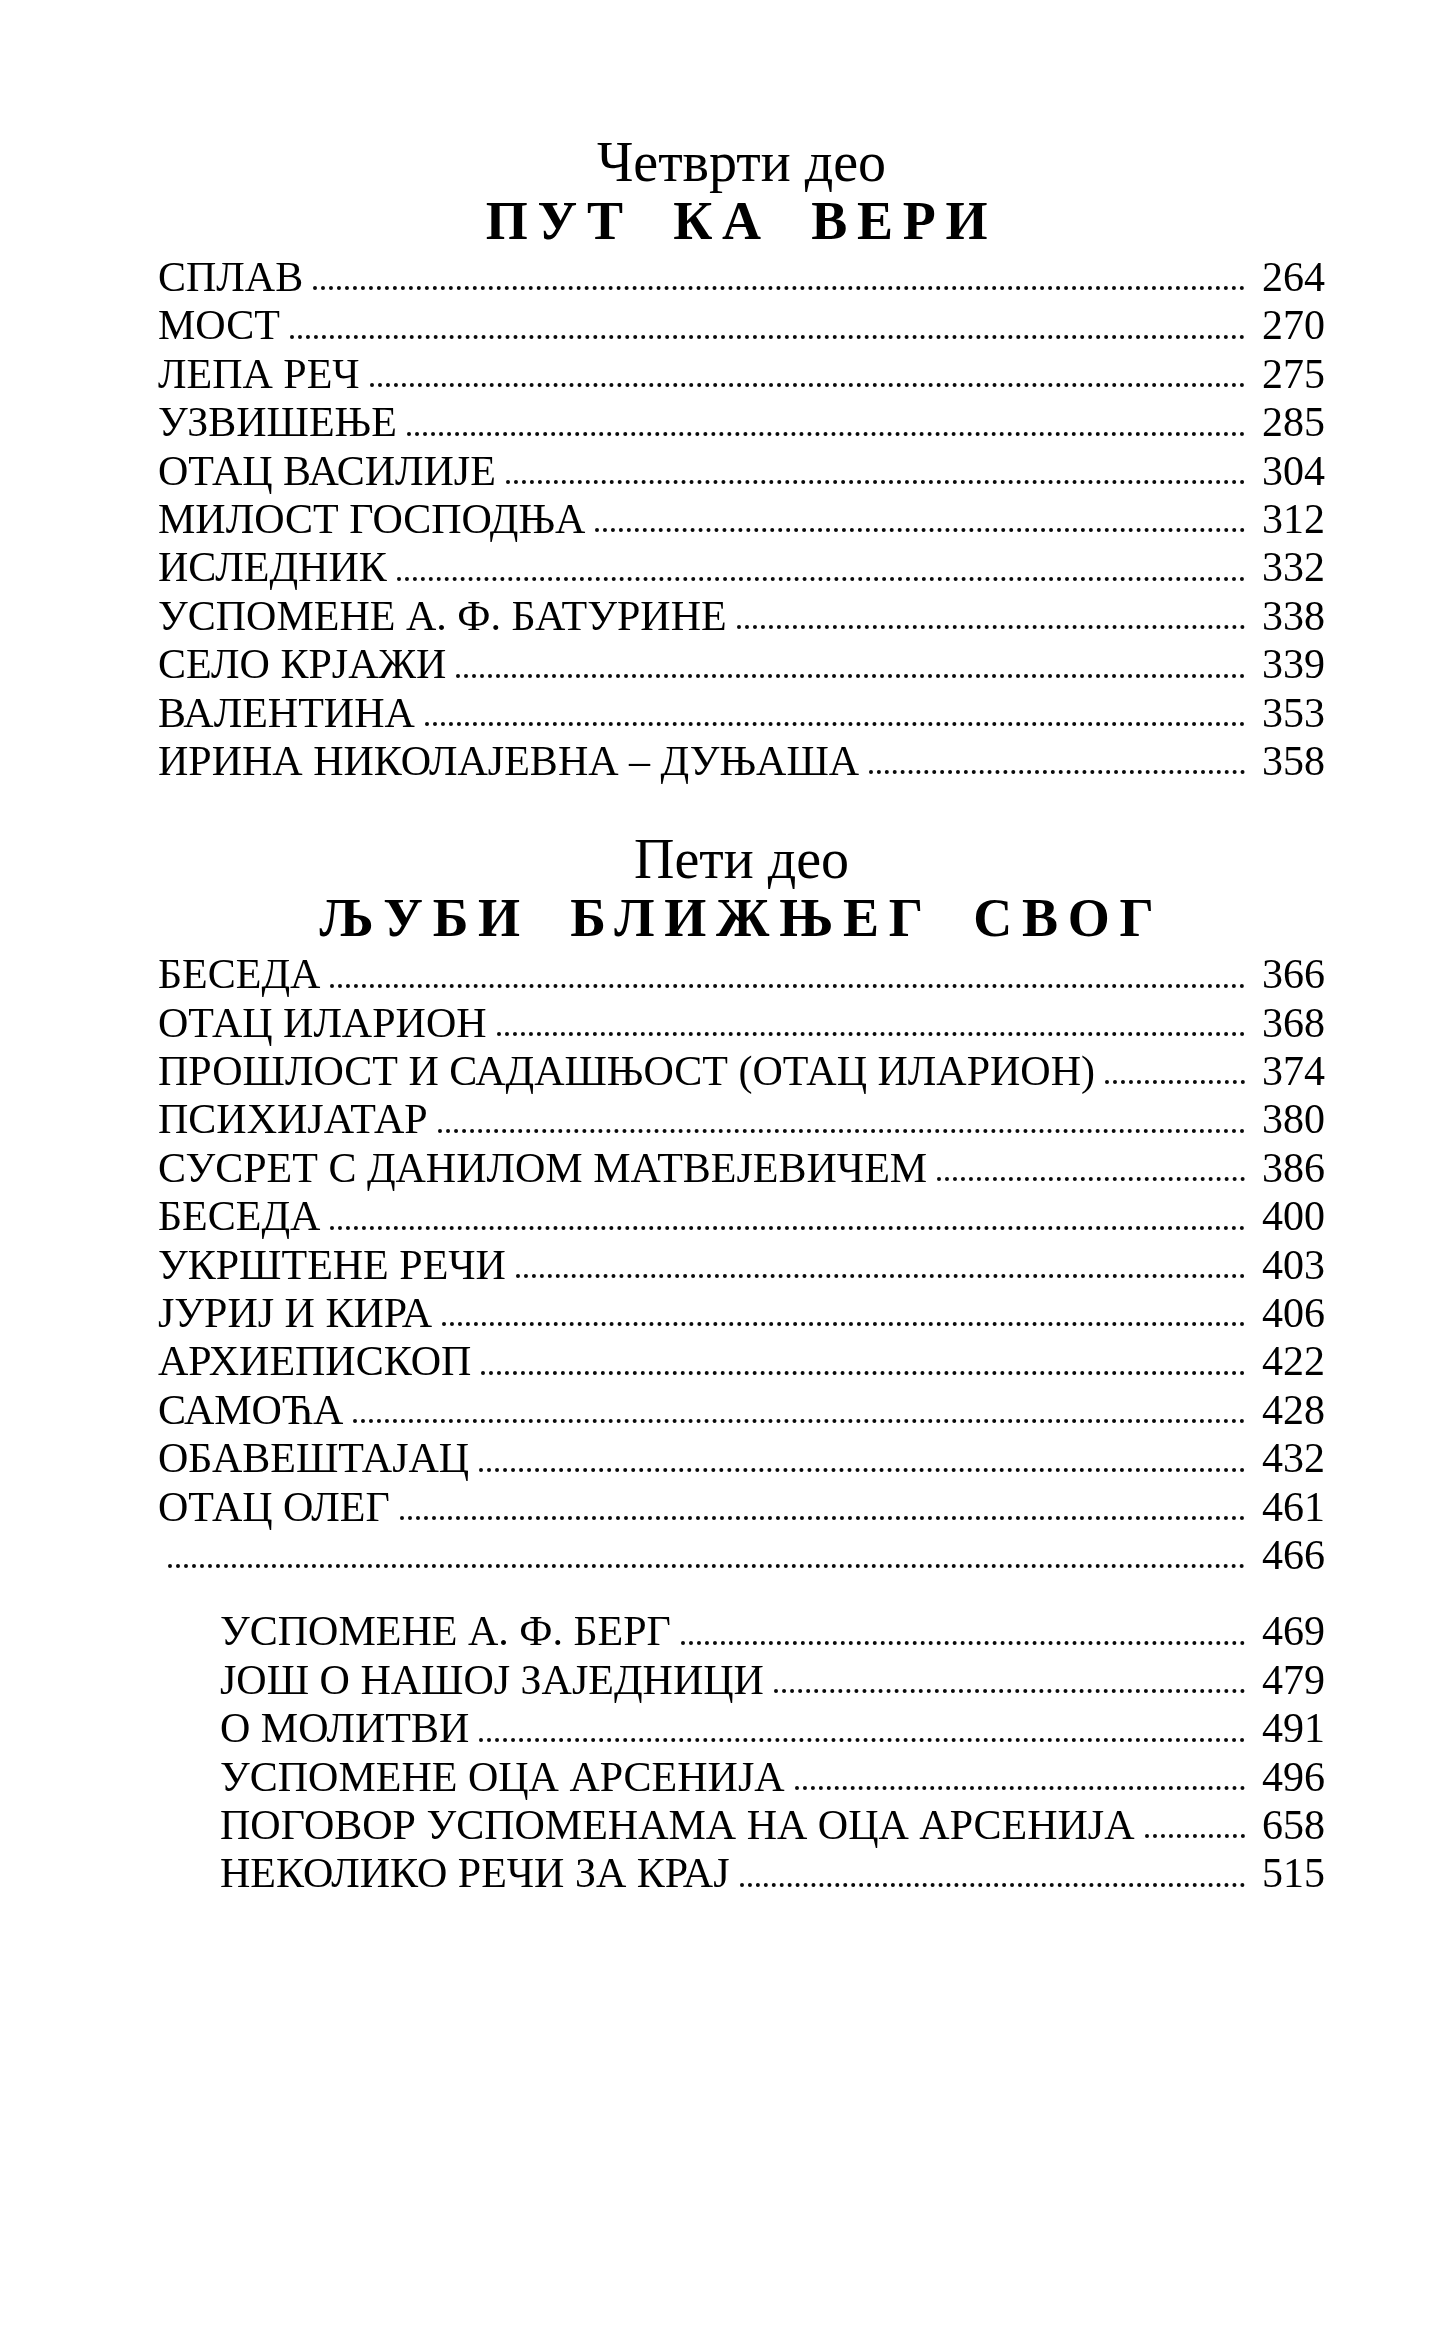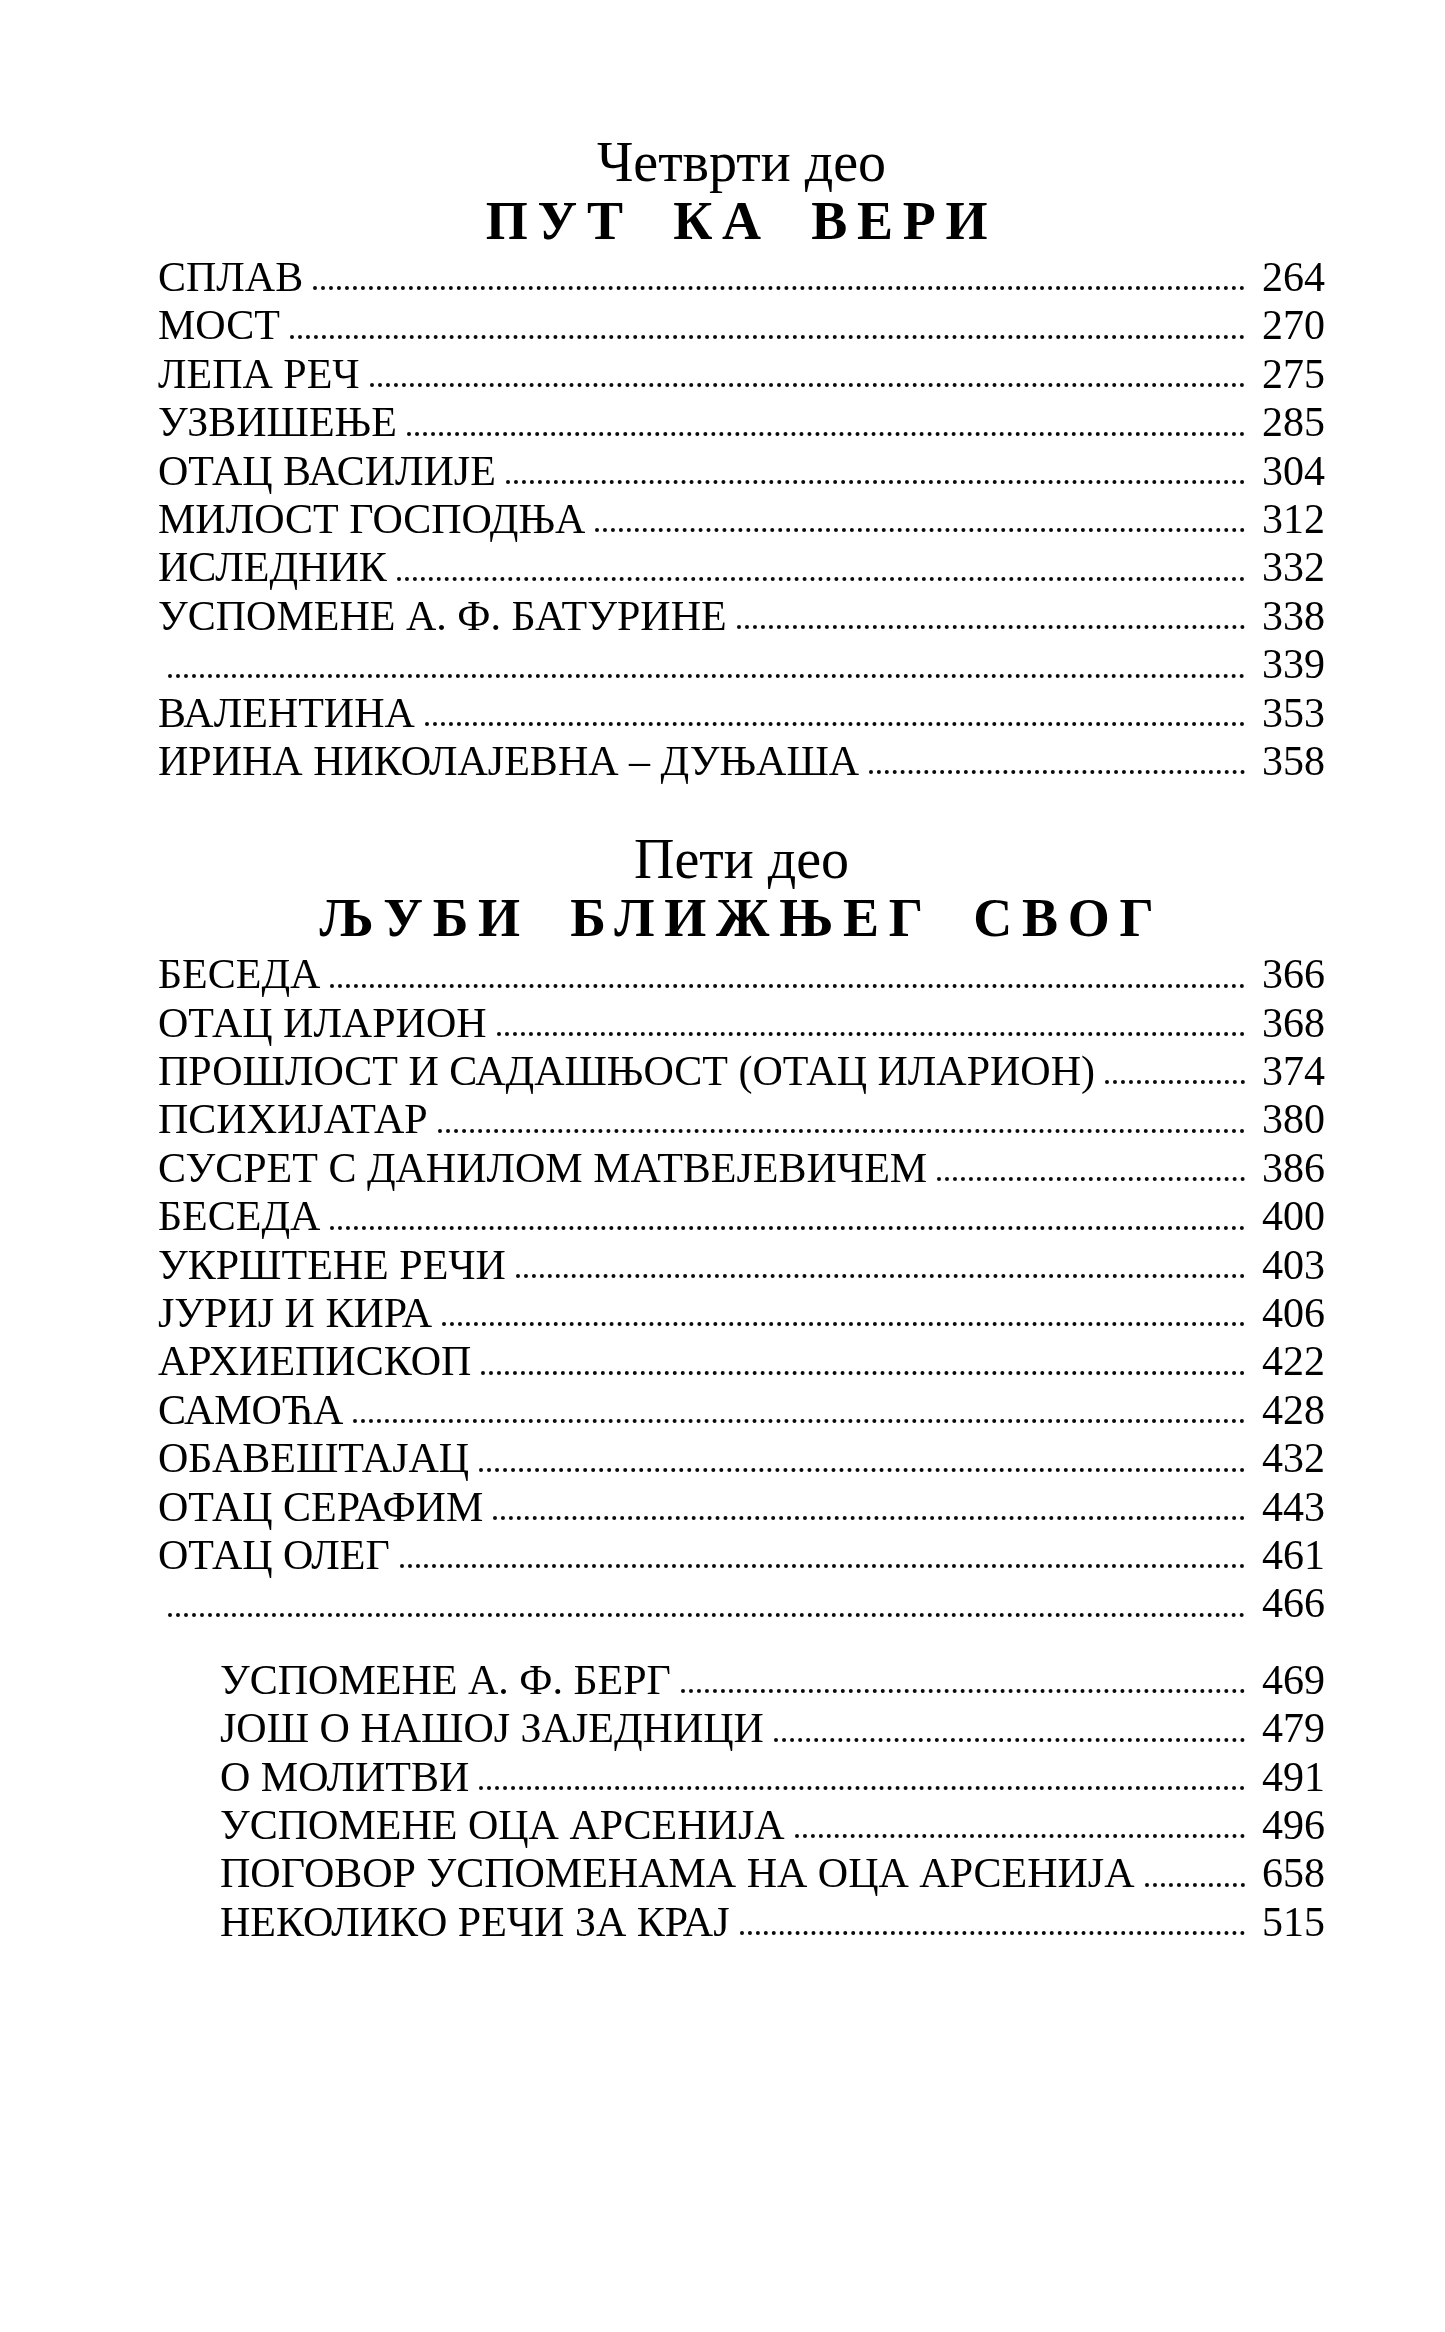--- a/index.html
+++ b/index.html
@@ -114,20 +114,21 @@
           <span class="title">ИСЛЕДНИК</span>
           <span class="leader"></span>
           <span class="pagenum">332</span>
         </div>
         <div class="row">
           <span class="title">УСПОМЕНЕ А. Ф. БАТУРИНЕ</span>
           <span class="leader"></span>
           <span class="pagenum">338</span>
         </div>
         <div class="row">
+          <span class="title">СЕЛО КРЈАЖИ</span>
           <span class="leader"></span>
           <span class="pagenum">339</span>
         </div>
         <div class="row">
           <span class="title">ВАЛЕНТИНА</span>
           <span class="leader"></span>
           <span class="pagenum">353</span>
         </div>
         <div class="row">
           <span class="title">ИРИНА НИКОЛАЈЕВНА – ДУЊАША</span>
@@ -190,25 +191,20 @@
           <span class="title">САМОЋА</span>
           <span class="leader"></span>
           <span class="pagenum">428</span>
         </div>
         <div class="row">
           <span class="title">ОБАВЕШТАЈАЦ</span>
           <span class="leader"></span>
           <span class="pagenum">432</span>
         </div>
         <div class="row">
-          <span class="title">ОТАЦ СЕРАФИМ</span>
-          <span class="leader"></span>
-          <span class="pagenum">443</span>
-        </div>
-        <div class="row">
           <span class="title">ОТАЦ ОЛЕГ</span>
           <span class="leader"></span>
           <span class="pagenum">461</span>
         </div>
         <div class="row">
           <span class="leader"></span>
           <span class="pagenum">466</span>
         </div>
       </div>
   </section>

